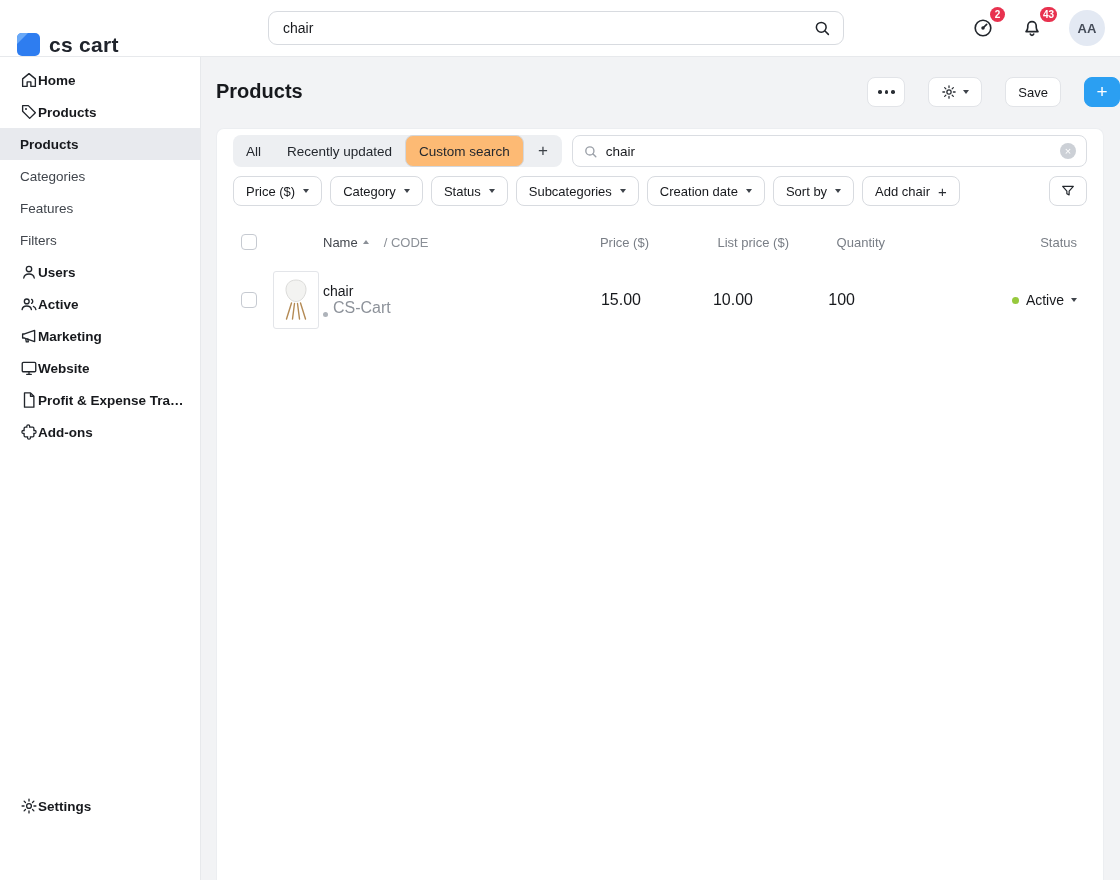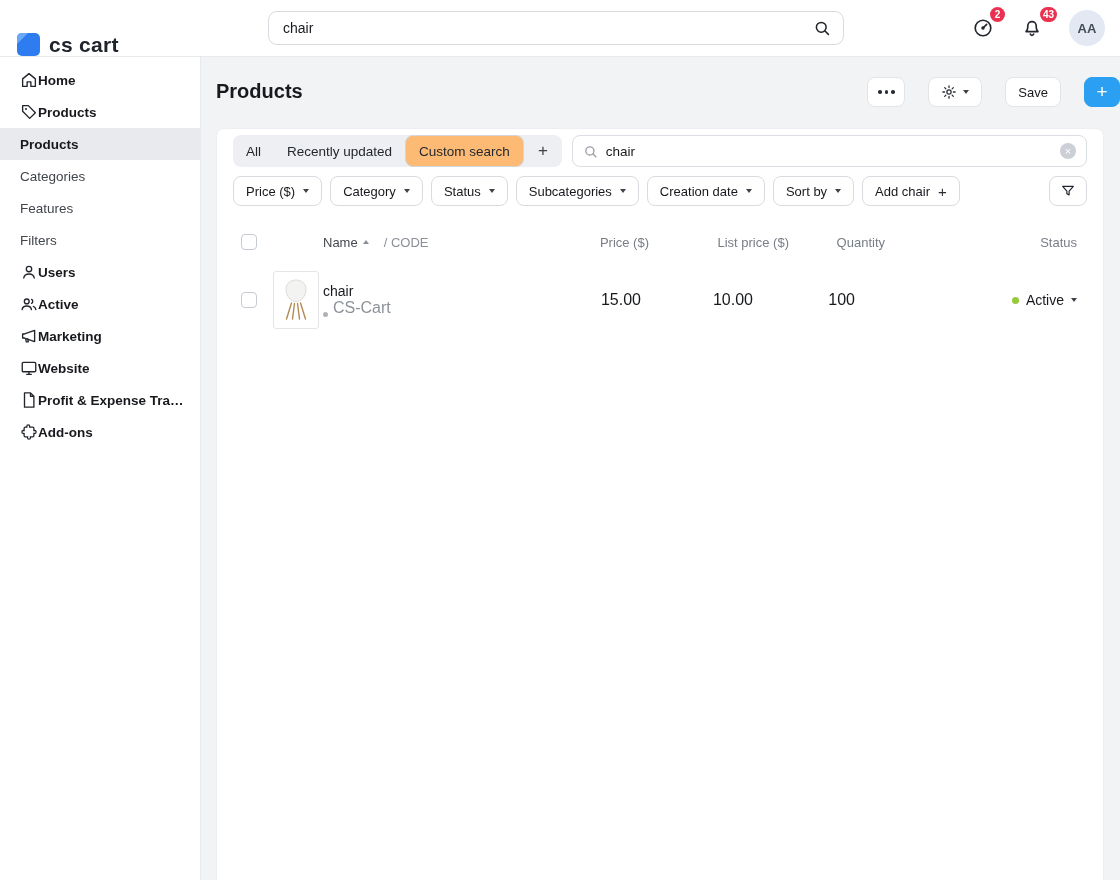--- a/index.html
+++ b/index.html
@@ -211,20 +211,29 @@
 
   <div class="nav-item">
     <span class="nav-icon">
         <svg viewBox="0 0 24 24" width="18" height="18" fill="none" stroke="currentColor" stroke-width="1.7" stroke-linejoin="round">
           <path d="M9 4.5c0-1.1.9-2 2-2s2 .9 2 2c0 .4-.1.7-.3 1H17c.8 0 1.5.7 1.5 1.5v3.3c.3-.2.6-.3 1-.3 1.1 0 2 .9 2 2s-.9 2-2 2c-.4 0-.7-.1-1-.3V17c0 .8-.7 1.5-1.5 1.5h-3.3c.2.3.3.6.3 1 0 1.1-.9 2-2 2s-2-.9-2-2c0-.4.1-.7.3-1H7c-.8 0-1.5-.7-1.5-1.5v-3.3c-.3.2-.6.3-1 .3-1.1 0-2-.9-2-2s.9-2 2-2c.4 0 .7.1 1 .3V7c0-.8.7-1.5 1.5-1.5h2.3c-.2-.3-.3-.6-.3-1z"></path>
         </svg>
       </span>
     <span class="nav-label">Add-ons</span>
   </div>
 
+  <div class="nav-item nav-settings">
+    <span class="nav-icon">
+        <svg viewBox="0 0 24 24" width="18" height="18" fill="none" stroke="currentColor" stroke-width="1.8" stroke-linecap="round">
+          <circle cx="12" cy="12" r="3.2"></circle>
+          <path d="M12 2.8v2.6M12 18.6v2.6M2.8 12h2.6M18.6 12h2.6M5.5 5.5l1.8 1.8M16.7 16.7l1.8 1.8M18.5 5.5l-1.8 1.8M7.3 16.7l-1.8 1.8"></path>
+        </svg>
+      </span>
+    <span class="nav-label">Settings</span>
+  </div>
 </div>
 
 <div class="page-title">Products</div>
 
 <div class="header-actions">
   <div class="hbtn sq">
     <span class="dots">
         <i></i>
         <i></i>
         <i></i>

